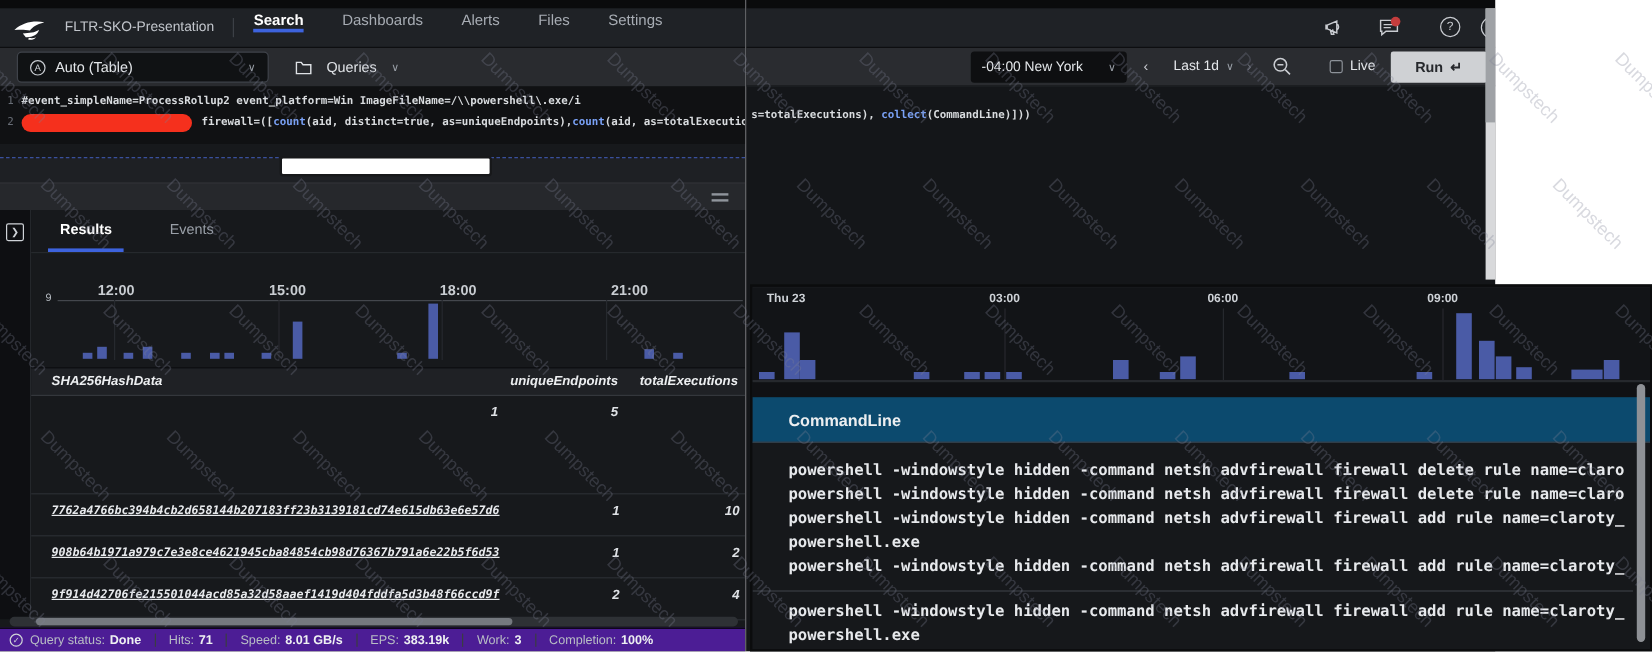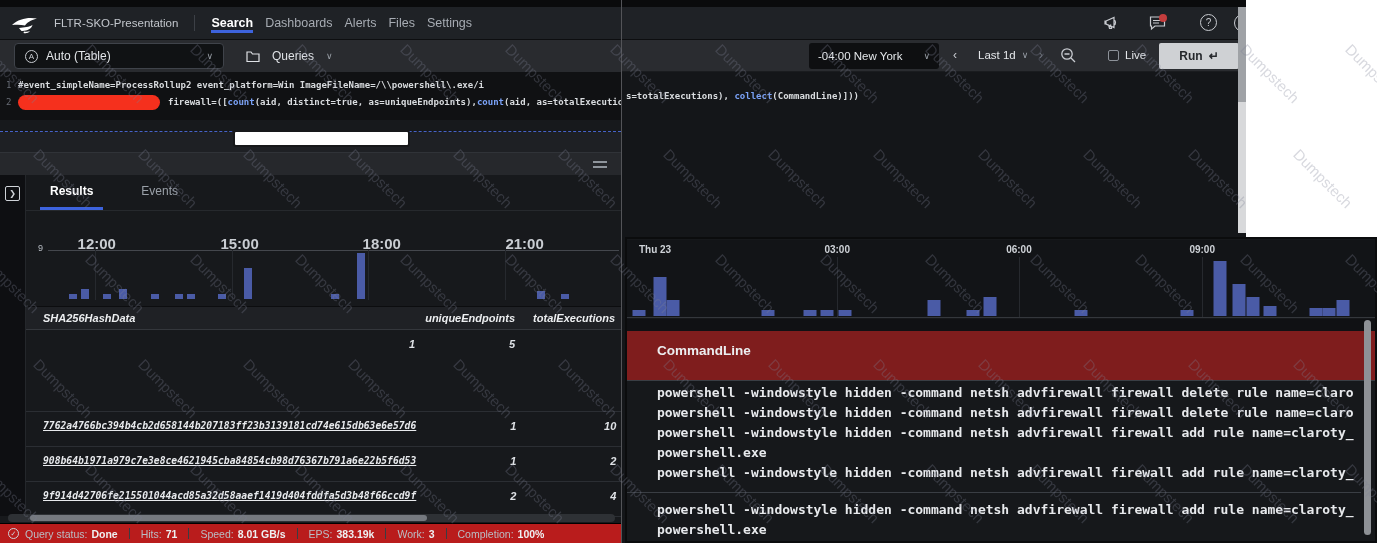--- a/index.html
+++ b/index.html
@@ -6,21 +6,21 @@
   body { font-family:"Liberation Sans", sans-serif; background:#fff; }
   .stage { position:relative; width:1377px; height:543px; overflow:hidden; background:#ffffff; }
 
   
   .lw { position:absolute; left:0; top:0; width:621px; height:543px; background:#17191c; overflow:hidden; z-index:1; }
   .topstrip { position:absolute; left:0; top:0; right:0; height:7px; background:#0a0b0c; }
   .nav { position:absolute; left:0; top:7px; right:0; height:33px; background:#1f2226; border-bottom:1px solid #0d0e10; display:flex; align-items:center; }
   .logo { margin-left:10px; width:30px; height:22px; flex:0 0 auto; }
   .ws { margin-left:14px; color:#c2c6cc; font-size:11.5px; white-space:nowrap; }
   .navsep { width:1px; height:16px; background:#3c4046; margin:0 16px; }
-  .navtabs { display:flex; gap:12px; height:100%; align-items:center; }
+  .navtabs { display:flex; gap:32px; height:100%; align-items:flex-start; }
   .navtab { display:flex; align-items:center; color:#a7acb3; font-size:12.5px; border-bottom:3px solid transparent; padding-top:3px; cursor:pointer; }
   .navtab.active { color:#ffffff; font-weight:bold; border-bottom-color:var(--accent); }
 
   .toolbar { position:absolute; left:0; top:40px; right:0; height:32px; background:#292b2f; display:flex; align-items:center; padding-left:14px; gap:22px; }
   .viewpill { width:210px; height:26px; background:#101214; border:1px solid #3f434a; border-radius:4px; display:flex; align-items:center; padding:0 10px; gap:8px; color:#e4e7ea; font-size:12px; }
   .circleA { width:13px; height:13px; border:1px solid #c8ccd1; border-radius:50%; font-size:8px; color:#c8ccd1; display:flex; align-items:center; justify-content:center; flex:0 0 auto; }
   .chev { color:#9aa0a8; font-size:9px; }
   .viewpill .chev { margin-left:auto; }
   .queriesbtn { display:flex; align-items:center; gap:12px; color:#dfe2e6; font-size:12px; }
 
@@ -43,35 +43,35 @@
   .rtab { display:flex; align-items:center; padding:0 10px; color:#9aa0a8; font-size:12px; border-bottom:3px solid transparent; cursor:pointer; }
   .rtab.active { color:#fff; font-weight:bold; border-bottom-color:var(--accent); }
 
   .chart1 { position:absolute; left:26px; top:232px; right:0; height:70px; }
   .chart1 .ytick { position:absolute; left:12px; top:11px; font-size:9px; color:#b9bec5; }
   .chart1 .axisline { position:absolute; left:22px; right:2px; top:18px; border-top:1px solid #44474d; }
   .plot { position:absolute; }
   .chart1 .plot { left:22px; right:2px; top:18px; bottom:2px; }
   .gridline { position:absolute; top:0; bottom:0; width:1px; background:#26292e; }
   .bar { position:absolute; bottom:1px; background:var(--bar); transform:translateX(-50%); }
-  .ticklabel { position:absolute; top:4px; transform:translateX(-50%); font-size:15px; font-weight:bold; color:#c9cdd2; white-space:nowrap; }
+  .ticklabel { position:absolute; top:4px; transform:translateX(-50%); font-size:12px; font-weight:bold; color:#c9cdd2; white-space:nowrap; }
   .ticklabel.left { transform:none; }
   .chart1 .ticklabel { top:3px; }
 
   .dtable { position:absolute; left:26px; top:306px; right:0;font-style:italic; }
   .thead { height:24px; background:#1f2125; border-top:1px solid #0c0d0f; border-bottom:1px solid #34373c; display:grid; grid-template-columns:1fr 100px 100px; align-items:center; padding:0 6px 0 17px; font-size:11px; font-weight:bold; color:#eceef0; }
   .thead .num, .trow .num { text-align:right; }
   .trow { display:grid; grid-template-columns:1fr 100px 100px; padding:8px 6px 0 17px; border-bottom:1px solid #2b2e33; align-items:start; }
   .hashlink { font-family:"DejaVu Sans Mono", monospace; font-size:9.7px; font-weight:bold; color:#e8eaed; text-decoration:underline; white-space:nowrap; cursor:pointer; }
   .trow .num { font-size:11px; font-weight:bold; color:#dfe2e6; }
 
   .hscroll { position:absolute; left:8px; right:6px; top:514px; height:8px; background:#2e3135; border-radius:4px; }
   .hthumb { position:absolute; left:22px; top:1px; width:397px; height:6px; background:#75797f; border-radius:3px; cursor:pointer; }
 
-  .statusbar { position:absolute; left:0; right:0; top:523px; height:20px; background:#b91c1c; border-top:1px solid #000; display:flex; align-items:center; padding-left:8px; font-size:10.5px; }
+  .statusbar { position:absolute; left:0; right:0; top:523px; height:20px; background:#4c1d95; border-top:1px solid #000; display:flex; align-items:center; padding-left:8px; font-size:10.5px; }
   .statok { width:11px; height:11px; border:1px solid #cfd3d8; border-radius:50%; color:#cfd3d8; font-size:7px; display:flex; align-items:center; justify-content:center; margin-right:6px; flex:0 0 auto; }
   .stlabel { color:#b9bec5; margin-right:4px; white-space:nowrap; }
   .stvalue { color:#eef0f2; font-weight:bold; white-space:nowrap; }
   .stdiv { width:1px; height:11px; background:#3a3d42; margin:0 11px; }
 
   
   .rw { position:absolute; left:621px; top:0; width:625px; height:543px; background:#141619; overflow:hidden; border-left:1px solid rgba(200,200,205,.35); z-index:1; }
   .rnav { position:absolute; left:0; top:7px; right:0; height:33px; background:#1f2226; border-bottom:1px solid #0d0e10; }
   .icon { position:absolute; cursor:pointer; }
   .helpcircle { width:17px; height:17px; border:1.5px solid #c9ccd1; border-radius:50%; color:#c9ccd1; font-size:10px; display:flex; align-items:center; justify-content:center; }
@@ -91,21 +91,21 @@
   .rquery { position:absolute; left:4px; top:91px; font-family:"DejaVu Sans Mono", monospace; font-size:9px; font-weight:bold; color:#d9dcdf; white-space:nowrap; }
   .vscroll { position:absolute; right:0; top:7px; width:8px; height:226px; background:#d8d9db; }
   .vthumb { position:absolute; left:0; top:0; width:100%; height:95px; background:#9fa2a6; cursor:pointer; }
 
   
   .overlay { position:absolute; left:625px; top:237px; width:752px; height:306px; background:#16181b; border:2px solid #0b0c0d; z-index:4; overflow:hidden; }
   .ochart { position:absolute; left:0; top:1px; right:0; height:78px; background:#121417; border-bottom:1px solid #34373c; }
   .ochart .ticklabel { font-size:10px; color:#ced2d7; }
   .ochart .plot { left:0; right:0; top:17px; bottom:0; }
   .ogap { position:absolute; left:0; right:0; top:80px; height:12px; background:#101114; }
-  .cmdheadband { position:absolute; left:0; right:0; top:92px; height:50px; background:#7f1d1d; border-bottom:1px solid #3a3e44; }
+  .cmdheadband { position:absolute; left:0; right:0; top:92px; height:38px; background:#0c4a6e; border-bottom:1px solid #3a3e44; }
   .cmdheadband span { position:absolute; left:30px; top:12px; font-size:13.5px; font-weight:bold; color:#eceef0; }
   .cmdrows { position:absolute; left:0; right:14px; top:131px; bottom:0; overflow:hidden; }
   .cmd-row { padding:13px 0 9px 30px; border-bottom:1px solid #3a3e44; }
   .cmd-row:last-child { border-bottom:none; padding-top:7px; }
   .cmd-line { font-family:"DejaVu Sans Mono", monospace; font-size:13px; font-weight:bold; line-height:20px; color:#e7e9ec; white-space:nowrap; overflow:hidden; }
   .ovscroll { position:absolute; right:4px; top:81px; width:7px; height:215px; background:#8e9196; border-radius:4px; cursor:pointer; }
 
   
   .wm { position:absolute; inset:0; z-index:10; pointer-events:none; overflow:hidden; }
   .wm span { position:absolute; font-size:15px; color:rgba(125,130,148,0.30); transform:rotate(45deg); white-space:nowrap; }

